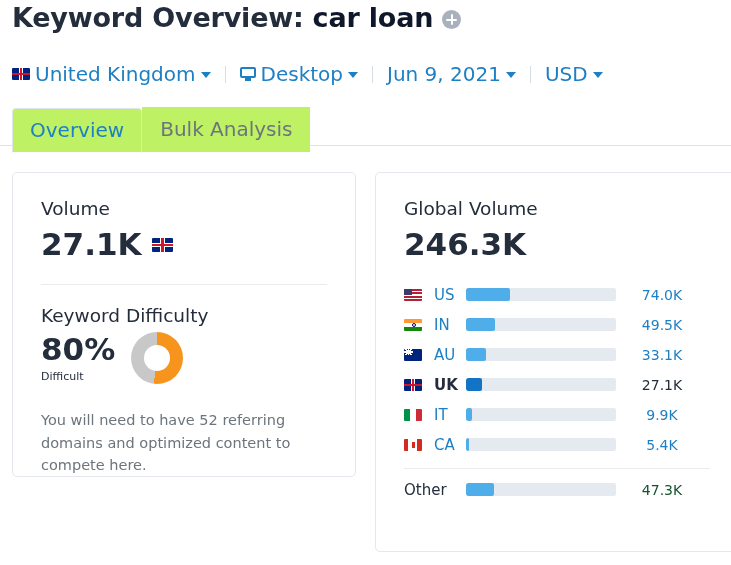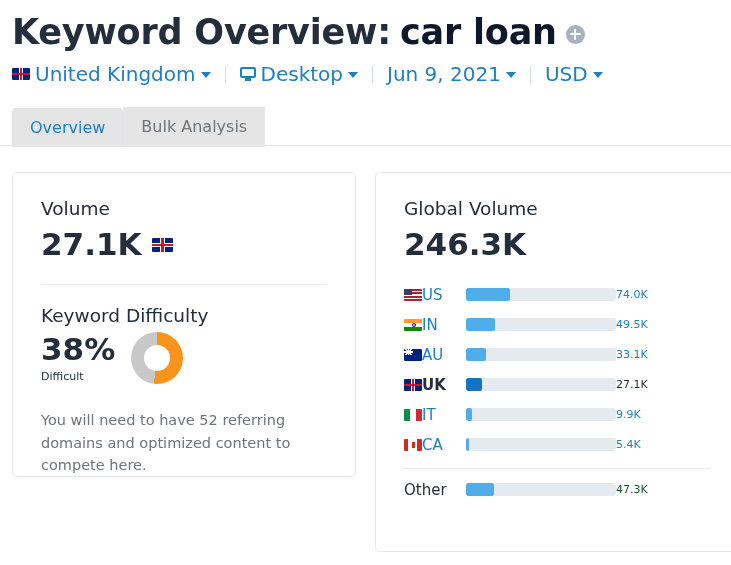--- a/index.html
+++ b/index.html
@@ -6,22 +6,22 @@
   html, body {
     width: 731px; height: 565px;
     background: #ffffff;
     font-family: "DejaVu Sans", "Liberation Sans", sans-serif;
     color: #242d3c;
     overflow: hidden;
   }
 
   
   .page-title {
-    position: absolute; left: 12px; top: 12px;
-    font-size: 35px; font-weight: bold;
+    position: absolute; left: 12px; top: 2px;
+    font-size: 27px; font-weight: bold;
     letter-spacing: -0.2px;
     white-space: nowrap;
     display: flex; align-items: center; gap: 0;
   }
   .title-main { color: #242d3c; }
   .title-kw { color: #0f172a; font-weight: bold; margin-left: 9px; }
   .add-kw-icon {
     display: inline-block; width: 19px; height: 19px;
     border-radius: 50%; background: #a9b1bd;
     position: relative; margin-left: 9px; top: 2px; cursor: pointer;
@@ -71,22 +71,22 @@
     background: #1d7fc4;
   }
 
   
   .tabs {
     position: absolute; left: 12px; top: 107px;
     display: flex; align-items: flex-end; z-index: 2;
   }
   .tab {
     padding: 9px 17px 10px 17px;
-    font-size: 16px; cursor: pointer;
-    background: #e5e5e5; color: #6c757d;
+    font-size: 20px; cursor: pointer;
+    background: #bef264; color: #6c757d;
     border: 1px solid transparent;
     position: relative;
   }
   .tab.active {
     color: #1d7fc4;
     border: 1px solid #dfe3e8;
     border-bottom: 1px solid #ffffff;
     border-radius: 4px 4px 0 0;
     margin-bottom: -1px;
   }
@@ -137,34 +137,34 @@
     margin-top: 25px; font-size: 14.5px; line-height: 1.55;
     color: #6c757d; max-width: 262px;
   }
 
   
   .gv-list { margin-top: 19px; }
   .gv-row {
     display: flex; align-items: center; height: 30px;
   }
   .gv-country {
-    display: flex; align-items: center; gap: 0;
+    display: flex; align-items: center; gap: 12px;
     width: 62px; flex: 0 0 auto;
     font-size: 15px; color: #1d7fc4; cursor: pointer;
   }
   .gv-row.current .gv-country { color: #242d3c; cursor: default; font-weight: bold; }
   .gv-row.other-row .gv-country { color: #242d3c; width: 62px; cursor: default; }
   .gv-track {
     width: 150px; height: 13px; background: #e5eaf0; border-radius: 2px;
     flex: 0 0 auto; position: relative; overflow: hidden;
   }
   .gv-fill { height: 100%; background: #4fade9; border-radius: 2px; }
   .gv-row.current .gv-fill { background: #1373c4; }
   .gv-val {
-    flex: 1 1 auto; text-align: left; font-size: 11px; color: #1d7fc4;
+    flex: 1 1 auto; text-align: center; font-size: 14px; color: #1d7fc4;
     padding-right: 2px;
   }
   .gv-row.current .gv-val { color: #242d3c; }
   .gv-row.other-row .gv-val { color: #14532d; }
   .gv-sep { height: 1px; background: #e9ecef; margin: 8px 0 6px 0; }
 
   
   .f-us { background:
       repeating-linear-gradient(to bottom,
         #b22234 0 1.7px, #ffffff 1.7px 3.4px);
@@ -260,21 +260,21 @@
       <span>27.1K</span>
       <span class="flag-img f-uk" style="width:21px;height:14px;"></span>
     </div>
 
     <div class="card-divider"></div>
 
     <div class="kd-block">
       <div class="metric-label">Keyword Difficulty</div>
       <div class="kd-row">
         <div>
-          <div class="kd-num">38%</div>
+          <div class="kd-num">80%</div>
           <div class="kd-sub">Difficult</div>
         </div>
         <div class="donut" id="kd-donut" style="background: conic-gradient(rgb(247, 148, 30) 0deg, rgb(247, 148, 30) 187.2deg, rgb(200, 200, 200) 187.2deg, rgb(200, 200, 200) 360deg);">
           <div class="hole"></div>
         </div>
       </div>
       <div class="kd-desc">You will need to have 52 referring domains and optimized content to compete here.</div>
     </div>
   </div>
 </div>

